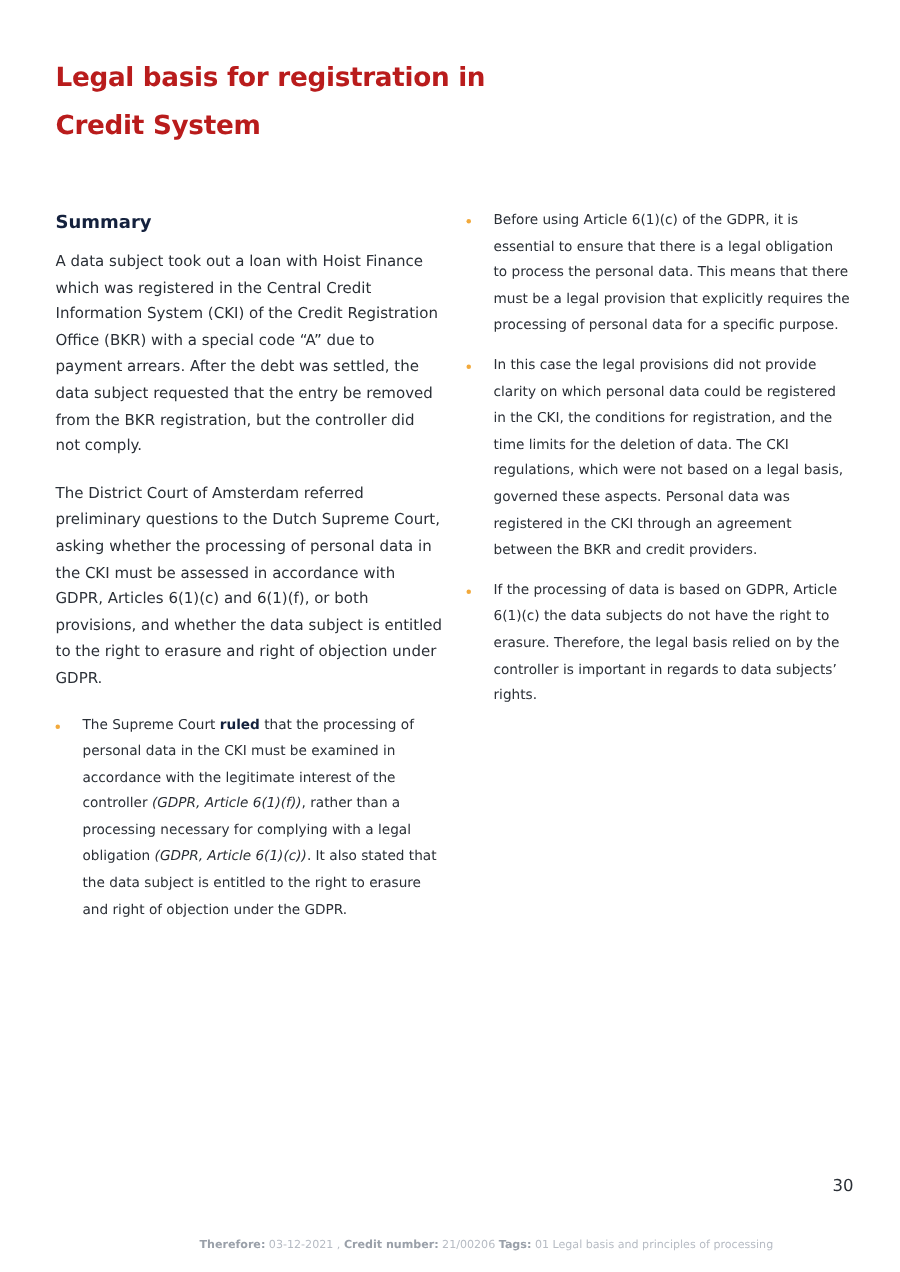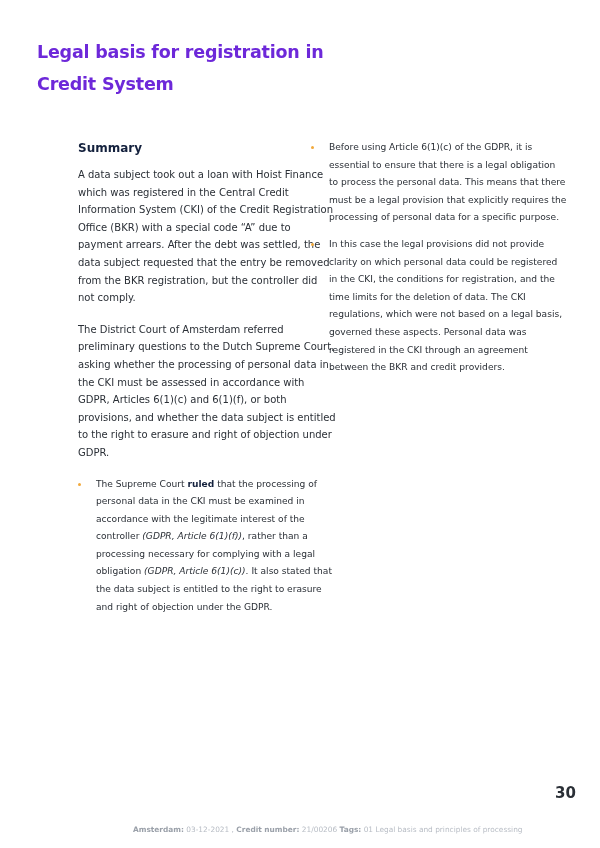--- a/index.html
+++ b/index.html
@@ -1,33 +1,33 @@
 <!DOCTYPE html>
 <html><head>
 <meta charset="utf-8">
 <style>
   html, body { margin: 0; padding: 0; background: #ffffff; }
   body { width: 600px; height: 848px; position: relative; overflow: hidden;
          font-family: "DejaVu Sans", "Liberation Sans", sans-serif; color: #2a2f36; }
   .title { position: absolute; left: 37px; top: 36px; width: 300px;
-           font-size: 17.5px; font-weight: bold; line-height: 32px; color: #6d28d9; letter-spacing: -0.2px; }
+           font-size: 17.5px; font-weight: bold; line-height: 32px; color: #b91c1c; letter-spacing: -0.2px; }
   .col { position: absolute; top: 139px; width: 258px; }
-  .col-left { left: 37px; margin-left: 41px; }
+  .col-left { left: 37px; }
   .col-right { left: 311px; width: 256px; }
   h2 { margin: 0 0 9px 0; font-size: 12px; font-weight: bold; color: #14213d; line-height: 18px; }
   p { margin: 0 0 14px 0; font-size: 10px; line-height: 17.6px; color: #2a2f36; }
   ul { list-style: none; margin: 0; padding: 0; }
   li { position: relative; padding-left: 18px; font-size: 9.1px; line-height: 17.6px; color: #2a2f36; margin-bottom: 9px; }
   li .bullet { position: absolute; left: 0; top: 7px; width: 3px; height: 3px; border-radius: 50%; background: #f2a93b; }
   .h2-decision { margin-top: 21px; font-size: 12.3px; }
   b { font-weight: bold; color: #14213d; }
   i { }
   .footer { position: absolute; top: 825px; left: 133px; font-size: 7.4px; color: #b7bcc4; white-space: nowrap; }
   .footer .lbl { font-weight: bold; color: #9aa0a9; }
-  .page-num { position: absolute; top: 784px; left: 555px; font-size: 15px; color: #2a2f36; font-weight: bold; }
+  .page-num { position: absolute; top: 784px; left: 555px; font-size: 11px; color: #2a2f36; }
 </style>
 </head>
 <body>
 
 <div class="title">Legal basis for registration in Credit System</div>
 
 <div class="col col-left">
   <h2>Summary</h2>
   <p>A data subject took out a loan with Hoist Finance which was registered in the Central Credit Information System (CKI) of the Credit Registration Office (BKR) with a special code “A” due to payment arrears. After the debt was settled, the data subject requested that the entry be removed from the BKR registration, but the controller did not comply.</p>
   <p>The District Court of Amsterdam referred preliminary questions to the Dutch Supreme Court, asking whether the processing of personal data in the CKI must be assessed in accordance with GDPR, Articles 6(1)(c) and 6(1)(f), or both provisions, and whether the data subject is entitled to the right to erasure and right of objection under GDPR.</p>
@@ -43,19 +43,23 @@
 <div class="col col-right">
   <ul>
     <li>
       <span class="bullet"></span>
       <span>Before using Article 6(1)(c) of the GDPR, it is essential to ensure that there is a legal obligation to process the personal data. This means that there must be a legal provision that explicitly requires the processing of personal data for a specific purpose.</span>
     </li>
     <li>
       <span class="bullet"></span>
       <span>In this case the legal provisions did not provide clarity on which personal data could be registered in the CKI, the conditions for registration, and the time limits for the deletion of data. The CKI regulations, which were not based on a legal basis, governed these aspects. Personal data was registered in the CKI through an agreement between the BKR and credit providers.</span>
     </li>
+    <li>
+      <span class="bullet"></span>
+      <span>If the processing of data is based on GDPR, Article 6(1)(c) the data subjects do not have the right to erasure. Therefore, the legal basis relied on by the controller is important in regards to data subjects’ rights.</span>
+    </li>
   </ul>
 </div>
 
 <div class="footer">
-  <span class="lbl">Amsterdam:</span><span> 03-12-2021 , </span><span class="lbl">Credit number:</span><span> 21/00206 </span><span class="lbl">Tags:</span><span> 01 Legal basis and principles of processing</span>
+  <span class="lbl">Therefore:</span><span> 03-12-2021 , </span><span class="lbl">Credit number:</span><span> 21/00206 </span><span class="lbl">Tags:</span><span> 01 Legal basis and principles of processing</span>
 </div>
 <div class="page-num">30</div>
 
 </body></html>

